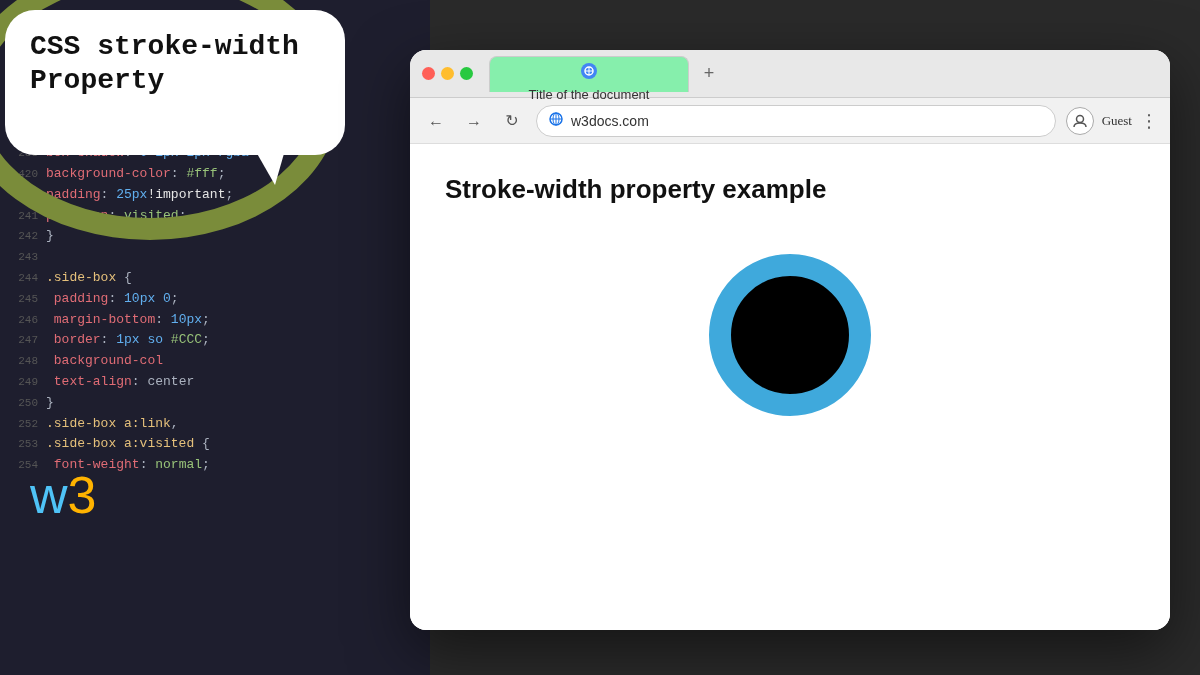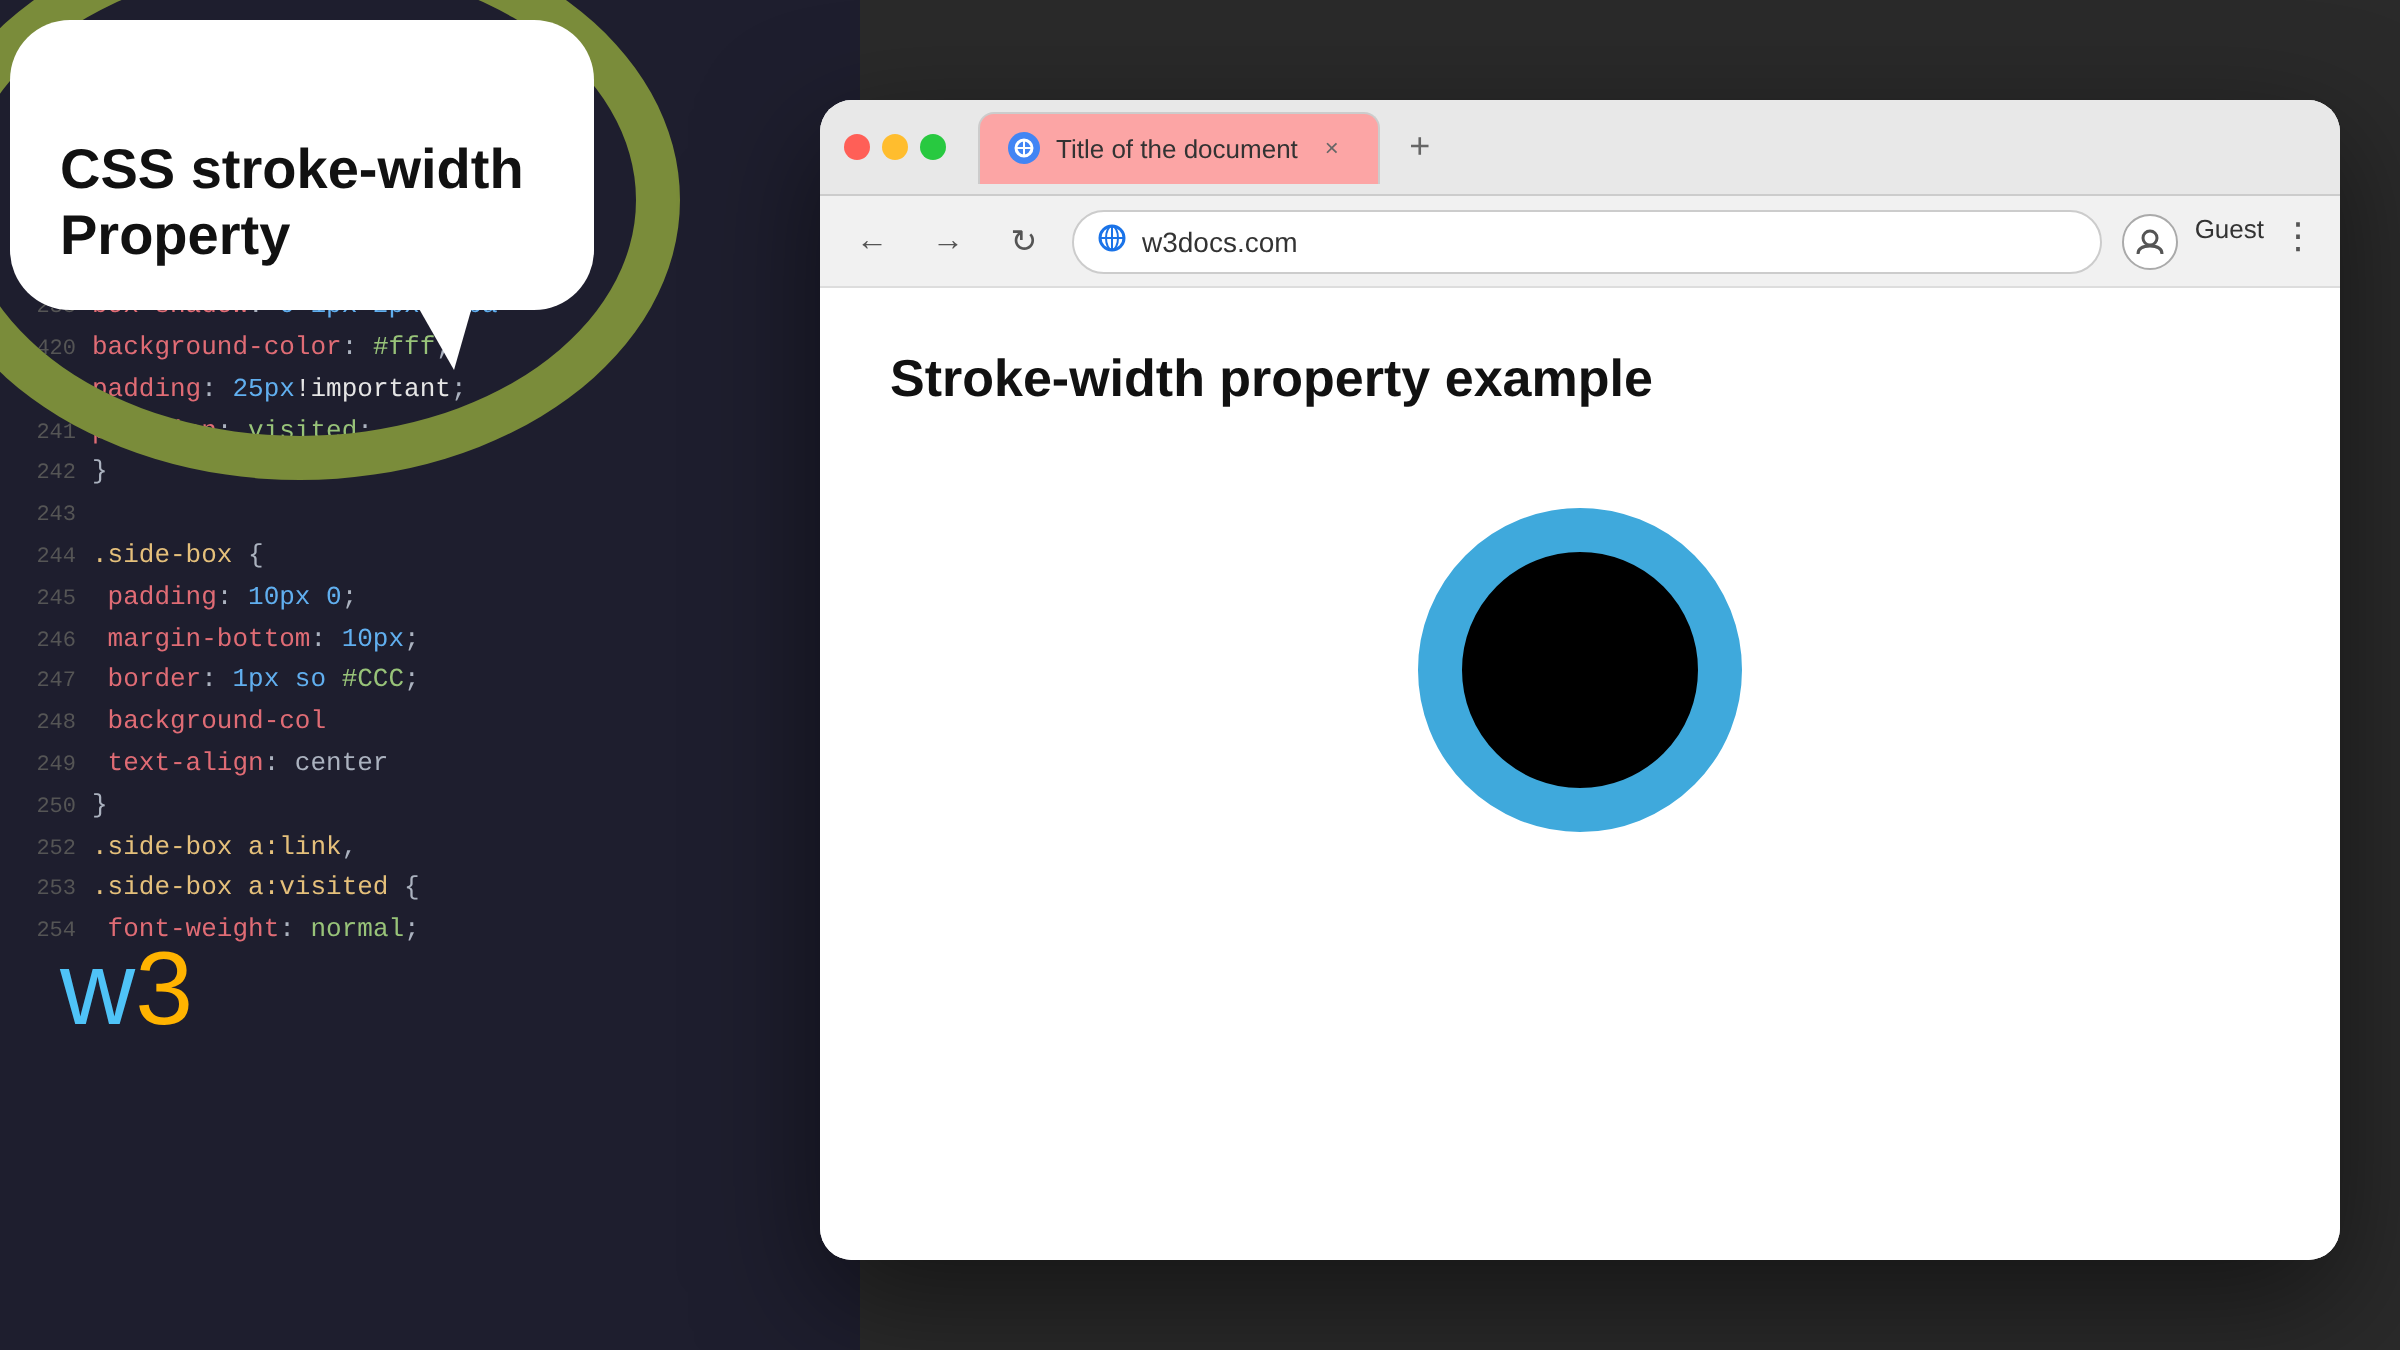--- a/index.html
+++ b/index.html
@@ -57,28 +57,29 @@
       border: 22px solid #7a8c3a;
       border-radius: 50%;
       z-index: 3;
     }
 
     
     .speech-bubble {
       position: absolute;
       top: 10px;
       left: 5px;
-      width: 292px;
+      width: 340px;
       height: 145px;
       background: white;
       border-radius: 30px;
       z-index: 4;
       display: flex;
-      align-items: flex-end;
+      align-items: flex-start;
       padding: 20px 25px;
+      font-family: Liberation Mono, monospace;
     }
 
     .speech-bubble::after {
       content: '';
       position: absolute;
       bottom: -30px;
       right: 60px;
       width: 0;
       height: 0;
       border-left: 20px solid transparent;
@@ -163,32 +164,33 @@
     .tl-green { width: 13px; height: 13px; border-radius: 50%; background: #28c940; }
 
     .tab-area {
       display: flex;
       align-items: center;
       gap: 6px;
       flex: 1;
     }
 
     .browser-tab {
-      background: #fca5a5;
+      background: #86efac;
       border-radius: 8px 8px 0 0;
       padding: 6px 14px;
       display: flex;
       align-items: center;
       gap: 8px;
       font-size: 13px;
       color: #333;
       height: 36px;
       min-width: 200px;
       border: 1px solid #ccc;
       border-bottom: none;
+      flex-direction: column;
     }
 
     .tab-favicon {
       width: 16px;
       height: 16px;
       border-radius: 50%;
       background: #4285f4;
       display: flex;
       align-items: center;
       justify-content: center;
@@ -269,22 +271,23 @@
       font-size: 14px;
     }
 
     .addr-text {
       font-size: 14px;
       color: #333;
     }
 
     .user-area {
       display: flex;
-      align-items: flex-start;
+      align-items: center;
       gap: 8px;
+      font-family: Liberation Serif, serif;
     }
 
     .user-icon {
       width: 28px;
       height: 28px;
       border-radius: 50%;
       border: 1px solid #aaa;
       display: flex;
       align-items: center;
       justify-content: center;

